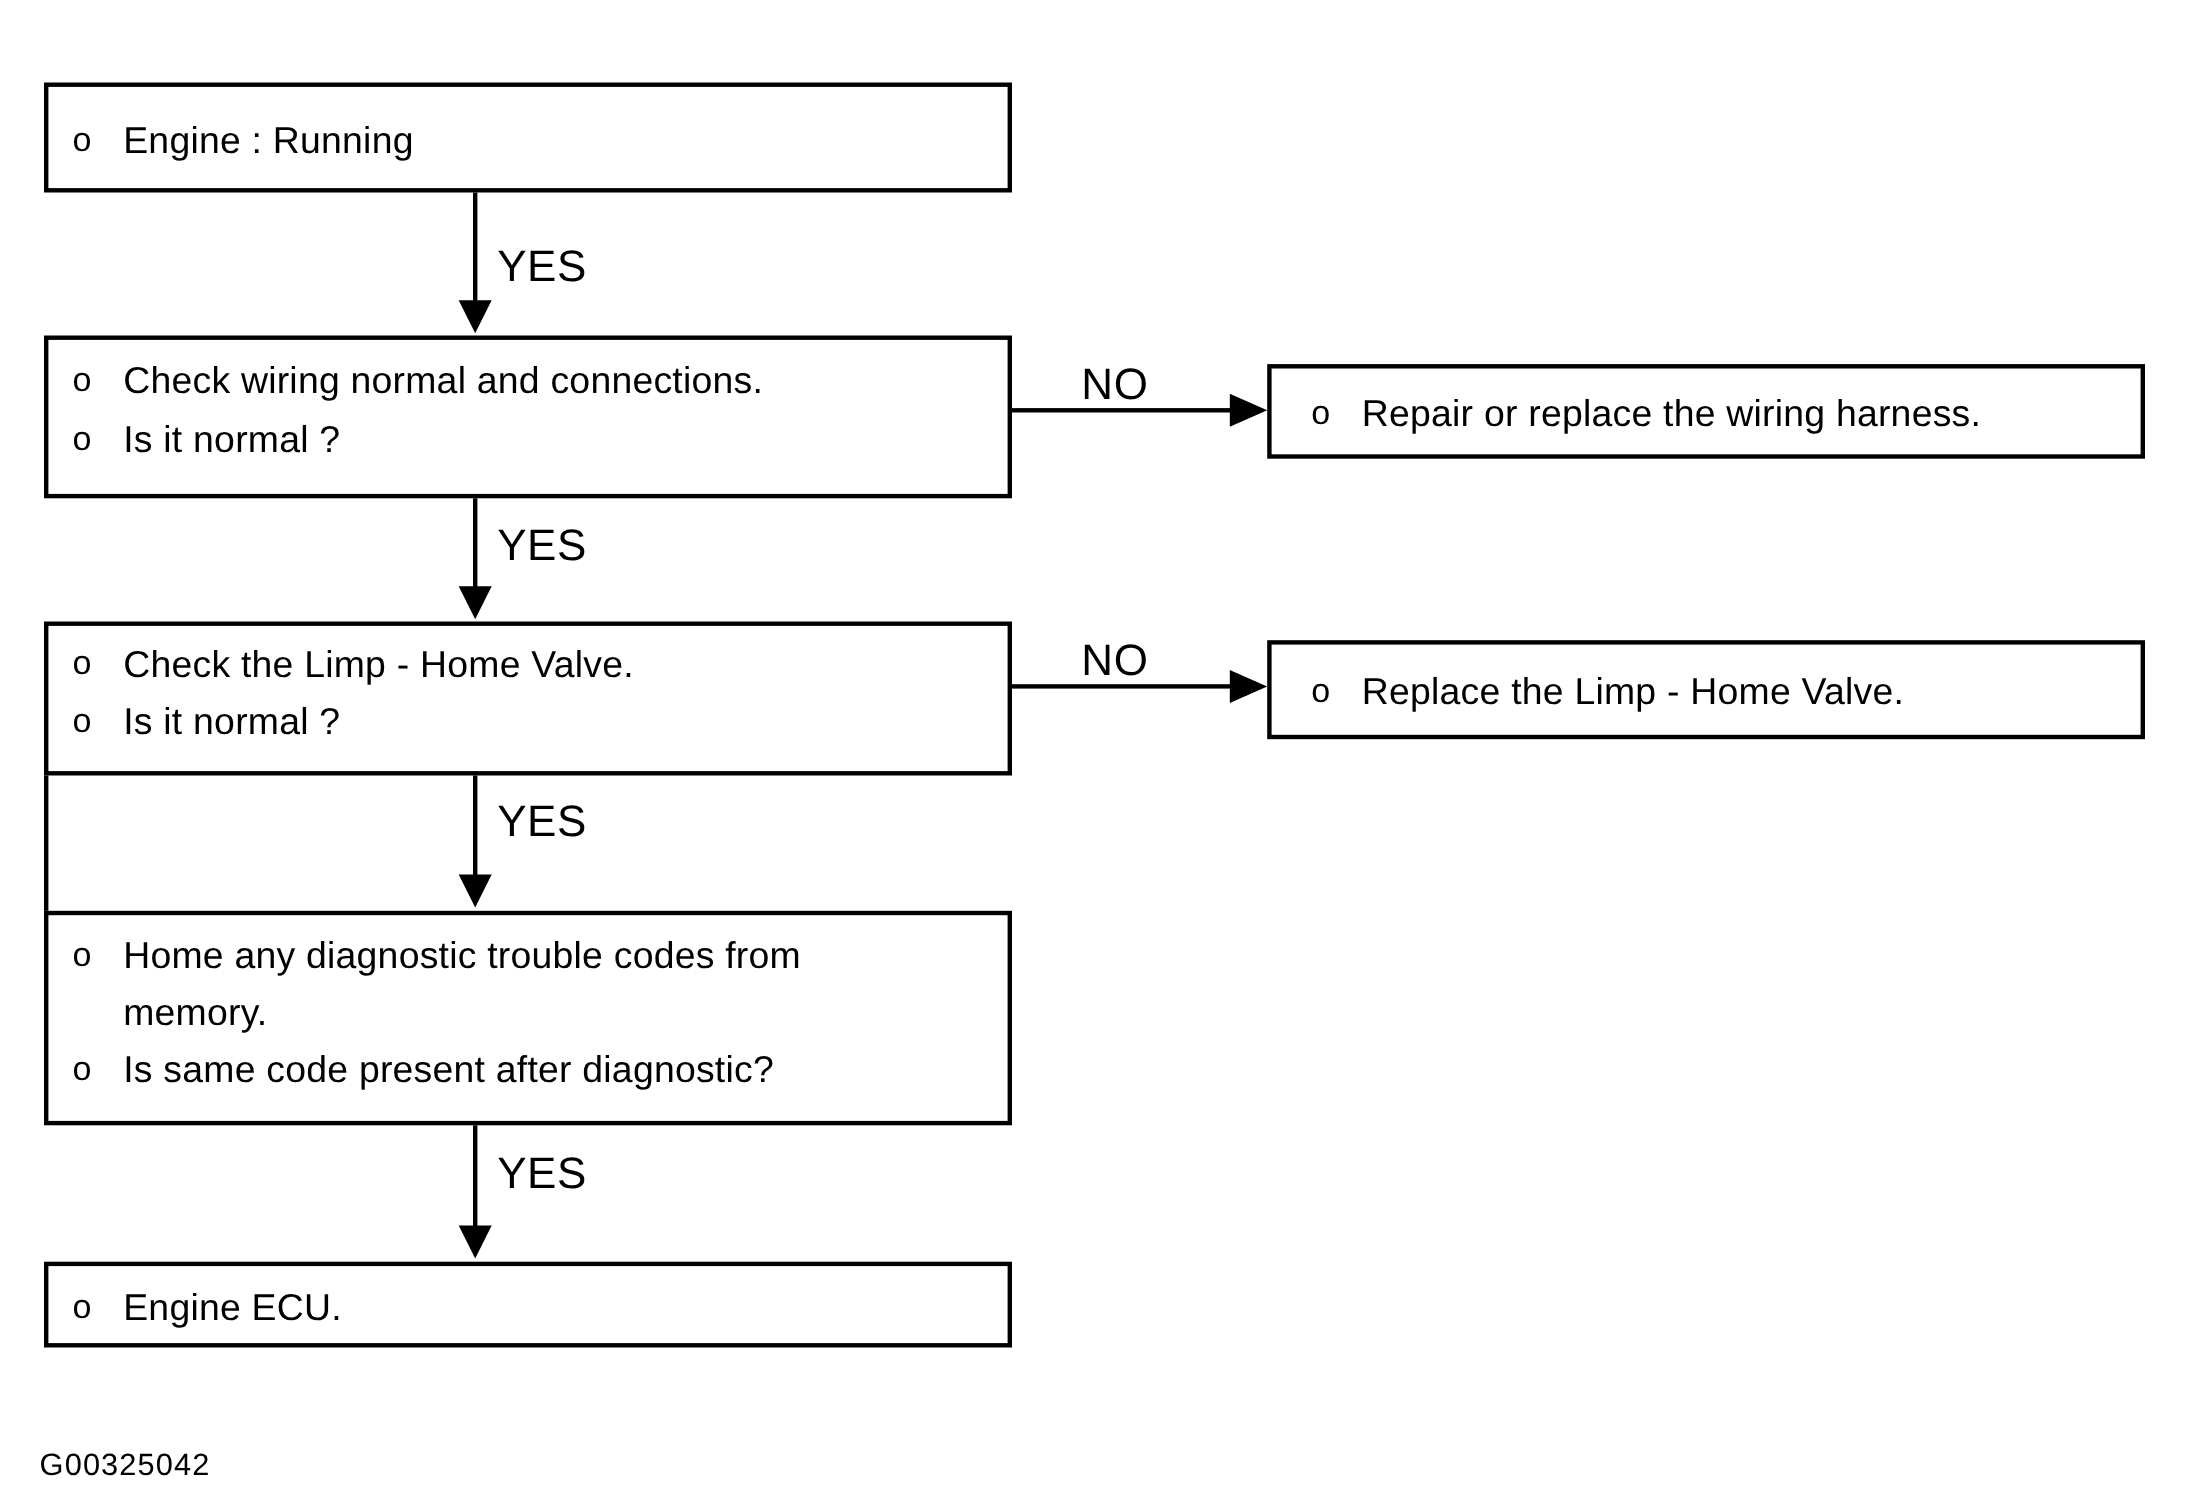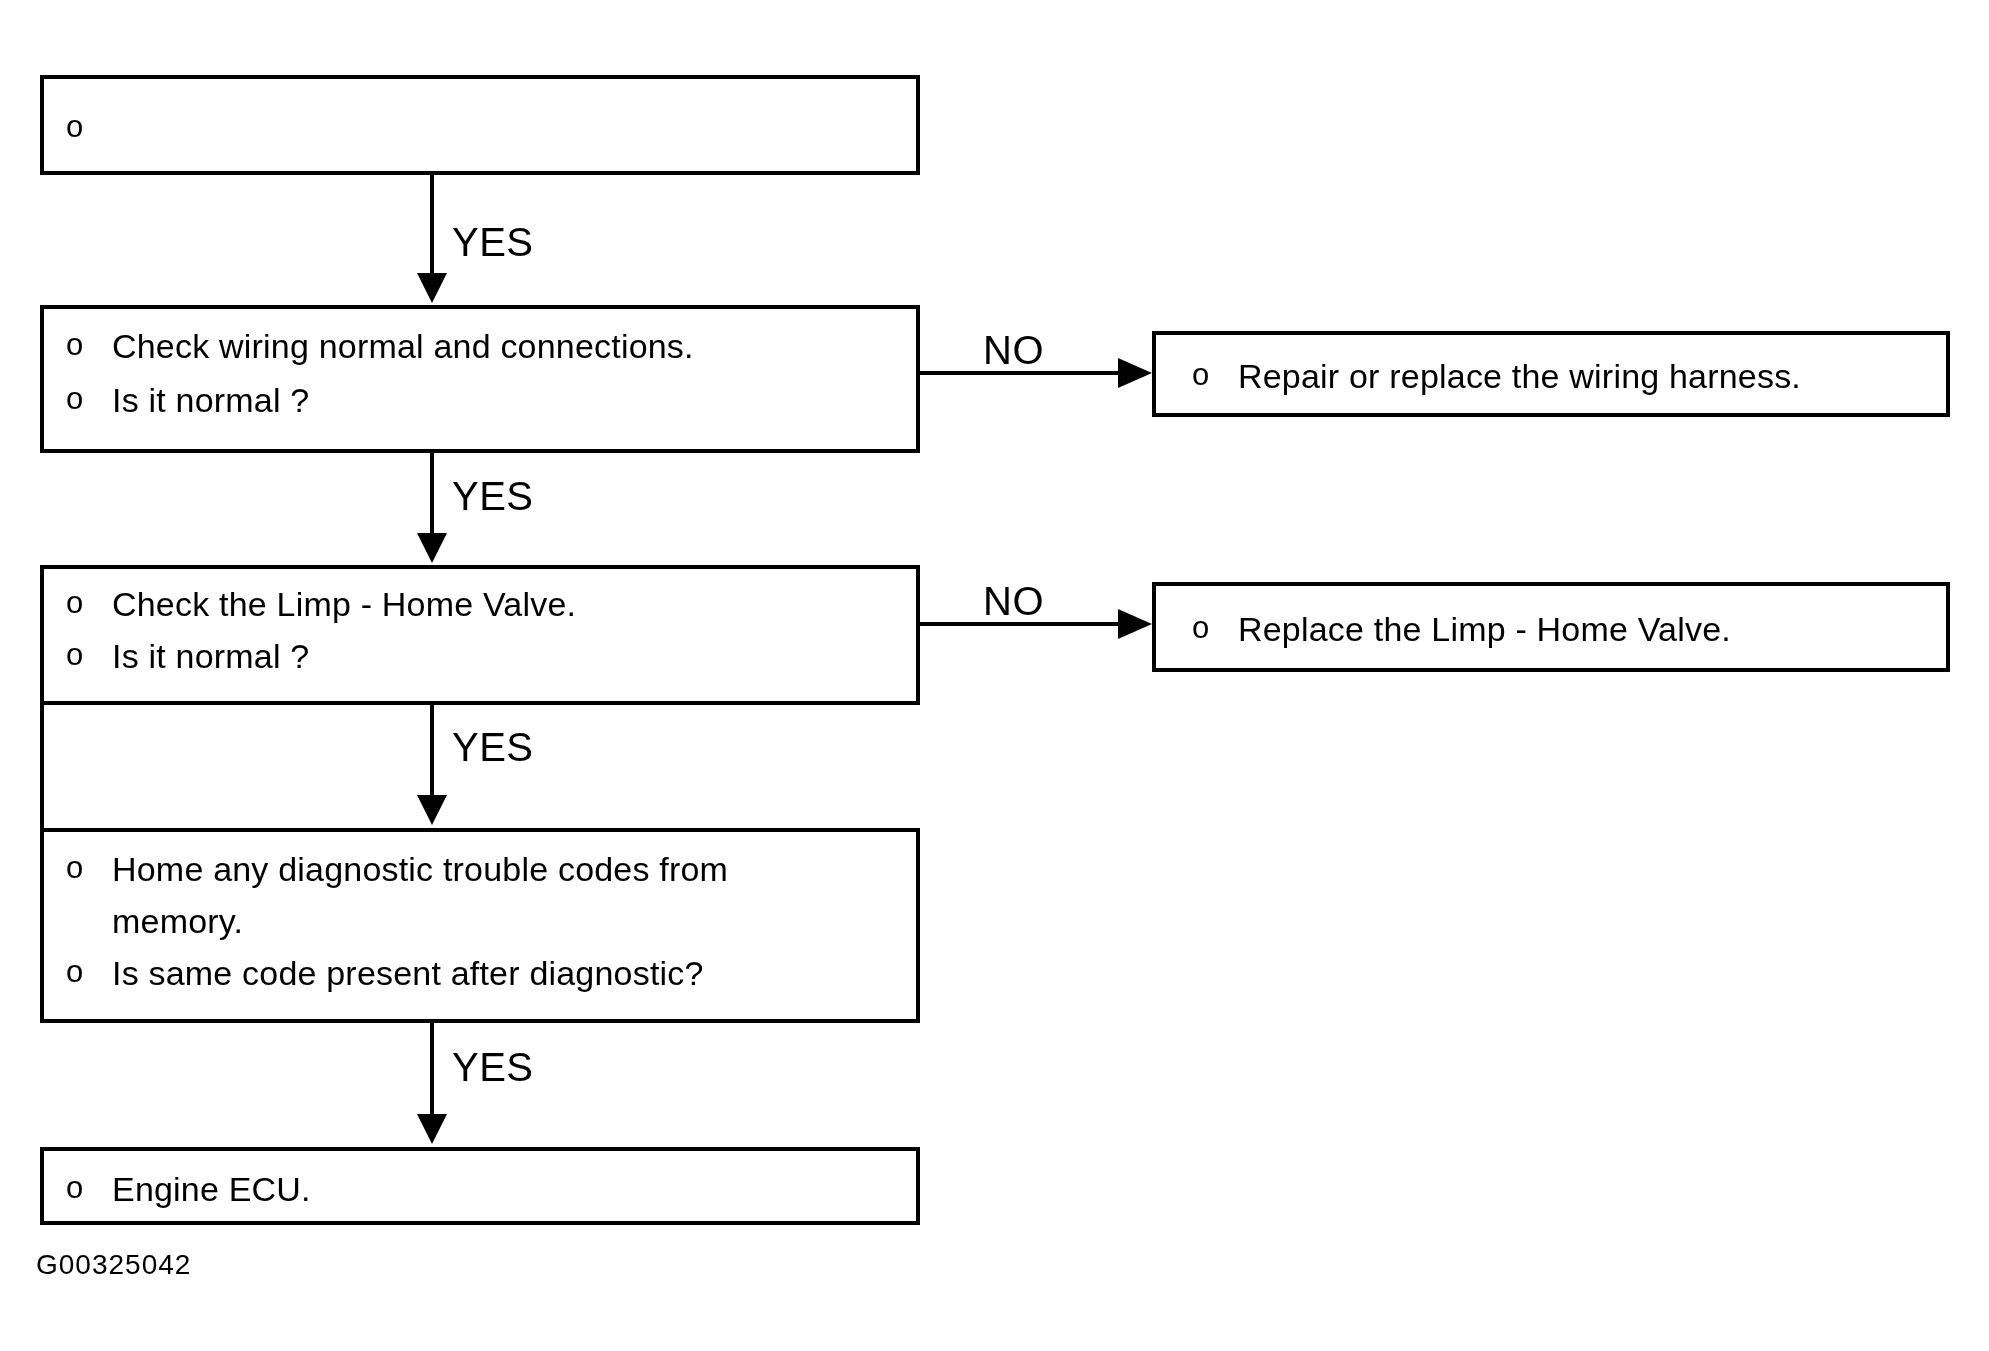--- a/index.html
+++ b/index.html
@@ -86,20 +86,21 @@
   }
 </style>
 </head>
 <body>
 
 <div id="canvas">
 
   <div class="box" style="left:40px; top:75px; width:880px; height:100px;">
     <div class="line" style="left:22px; top:28px;">
       <span class="bullet">o</span>
+      <span class="text">Engine : Running</span>
     </div>
   </div>
 
   <div class="conn-v" style="left:430px; top:175px; height:100px;"></div>
   <div class="arrow-down" style="left:417px; top:273px;"></div>
   <div class="edge-label" style="left:452px; top:203px;">YES</div>
 
   <div class="box" style="left:40px; top:305px; width:880px; height:148px;">
     <div class="line" style="left:22px; top:16px;">
       <span class="bullet">o</span>
@@ -173,15 +174,15 @@
   <div class="arrow-down" style="left:417px; top:1114px;"></div>
   <div class="edge-label" style="left:452px; top:1028px;">YES</div>
 
   <div class="box" style="left:40px; top:1147px; width:880px; height:78px;">
     <div class="line" style="left:22px; top:17px;">
       <span class="bullet">o</span>
       <span class="text">Engine ECU.</span>
     </div>
   </div>
 
-  <div class="caption" style="left:36px; top:1249px;">G00325042</div>
+  <div class="caption" style="left:36px; top:1316px;">G00325042</div>
 
 </div>
 
 </body></html>

